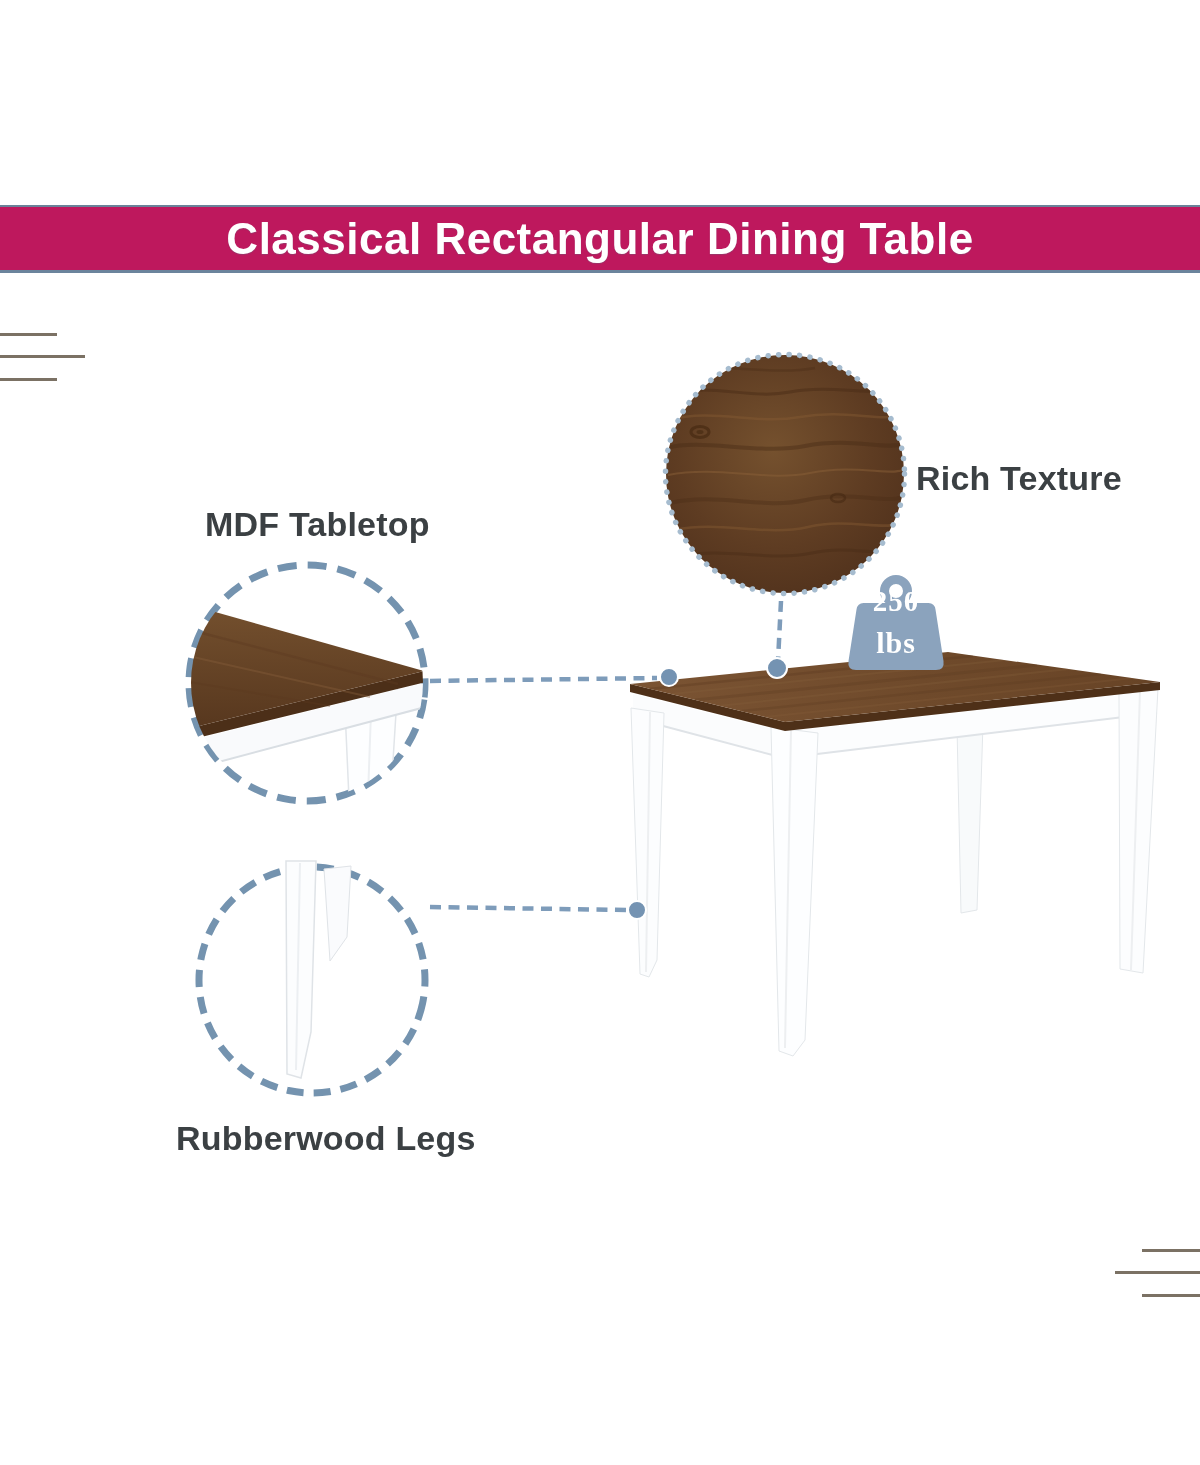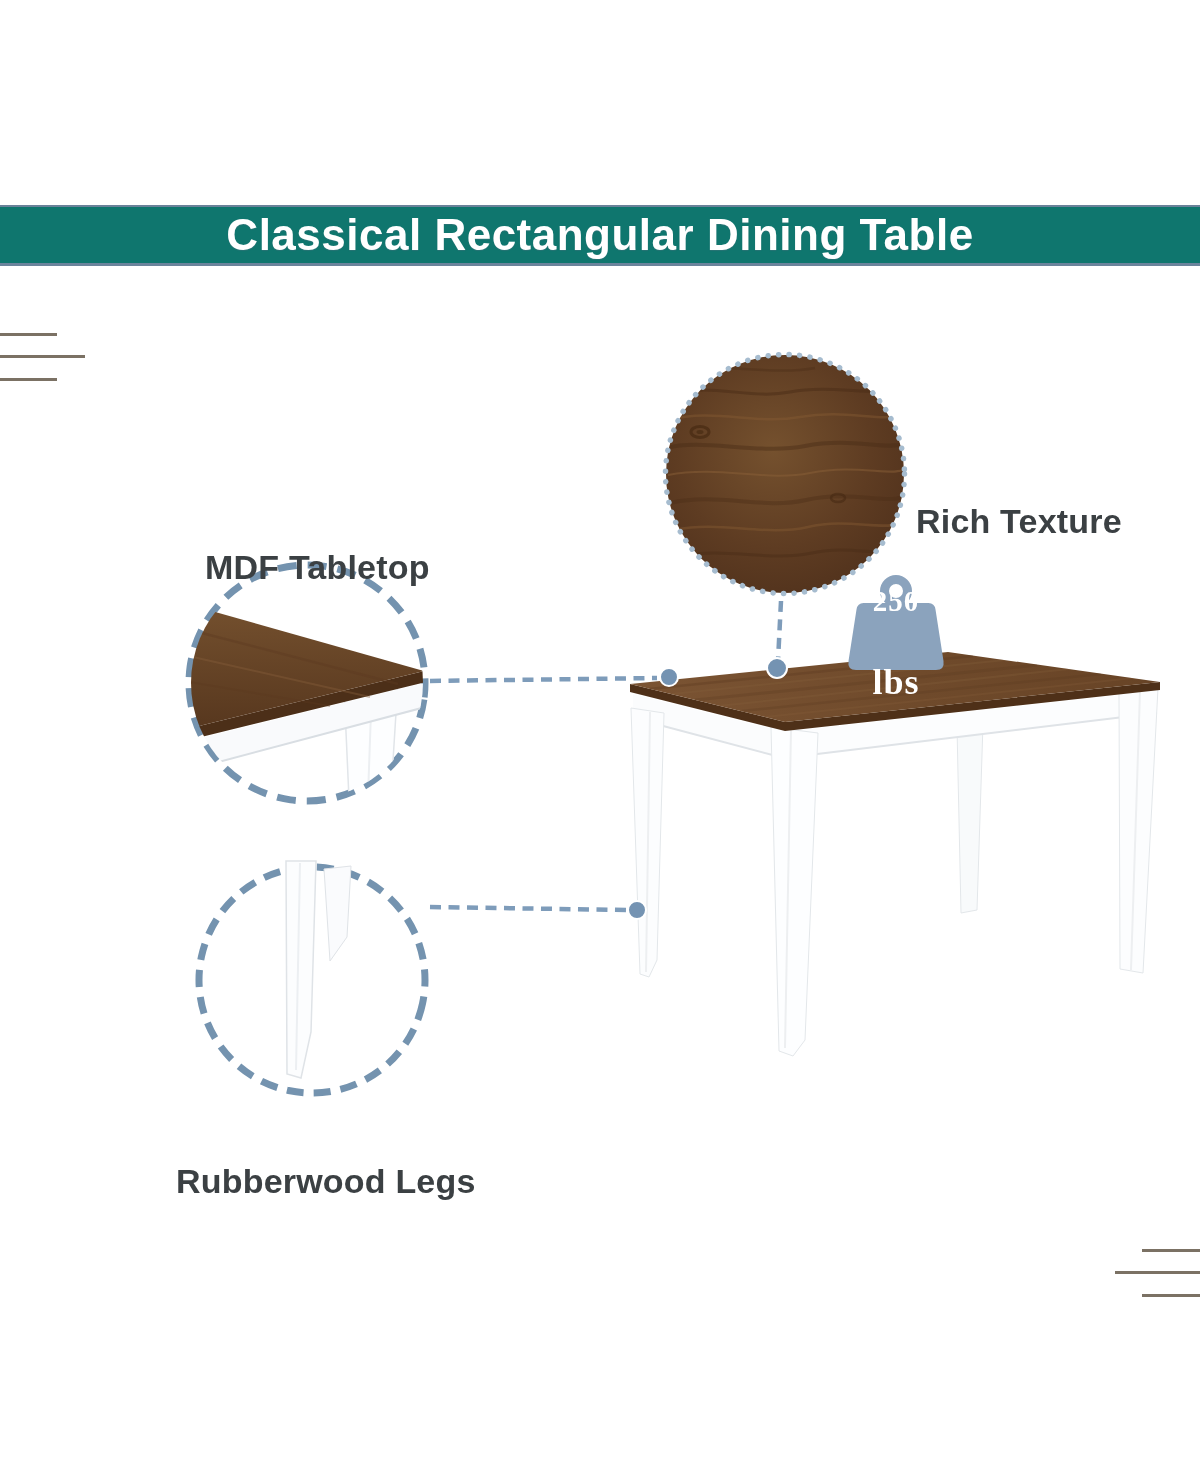--- a/index.html
+++ b/index.html
@@ -1,49 +1,49 @@
 <!DOCTYPE html>
 <html><head>
 <meta charset="utf-8">
 <style>
   html,body{margin:0;padding:0;background:#ffffff;}
   #canvas{
     position:relative;width:1200px;height:1465px;background:#ffffff;overflow:hidden;
     font-family:"Liberation Sans",sans-serif;
   }
   #banner{
-    position:absolute;left:0;top:205px;width:1200px;height:61px;
-    background:#0f766e;border-top:2px solid #6a8299;border-bottom:3px solid #6b849c;
+    position:absolute;left:0;top:205px;width:1200px;height:68px;
+    background:#be185d;border-top:2px solid #6a8299;border-bottom:3px solid #6b849c;
     box-sizing:border-box;display:flex;align-items:center;justify-content:center;
   }
   #banner .title{
     color:#ffffff;font-size:44px;font-weight:700;letter-spacing:.5px;
     text-shadow:0 1px 1px rgba(90,110,130,.35);
   }
   .callout-label{
     position:absolute;color:#3b4043;font-size:34px;font-weight:700;line-height:1;
-    white-space:nowrap;letter-spacing:.2px;margin-top:43px;
+    white-space:nowrap;letter-spacing:.2px;
   }
   #label-rich{left:916px;top:461px;}
   #label-mdf{left:205px;top:507px;}
   #label-legs{left:176px;top:1121px;}
   .decor-line{position:absolute;height:3px;background:#7b7164;}
   #dl-a{left:0;top:333px;width:57px;}
   #dl-b{left:0;top:355px;width:85px;}
   #dl-c{left:0;top:378px;width:57px;}
   #dr-a{left:1142px;top:1249px;width:58px;}
   #dr-b{left:1115px;top:1271px;width:85px;}
   #dr-c{left:1142px;top:1294px;width:58px;}
   #gfx{position:absolute;left:0;top:0;width:1200px;height:1465px;}
   .weight-text{
     position:absolute;left:846px;width:100px;text-align:center;color:#ffffff;
     font-family:"Liberation Serif",serif;font-weight:700;line-height:1;letter-spacing:1px;
   }
   #weight-value{top:587px;font-size:29px;}
-  #weight-unit{top:664px;font-size:36px;}
+  #weight-unit{top:628px;font-size:30px;}
 </style>
 </head>
 <body>
 
 <div id="canvas">
 
   <div id="banner">
     <div class="title">Classical Rectangular Dining Table</div>
   </div>
 

